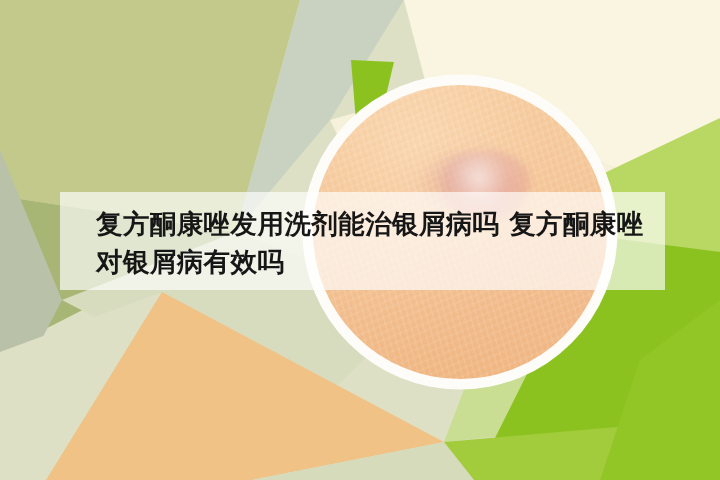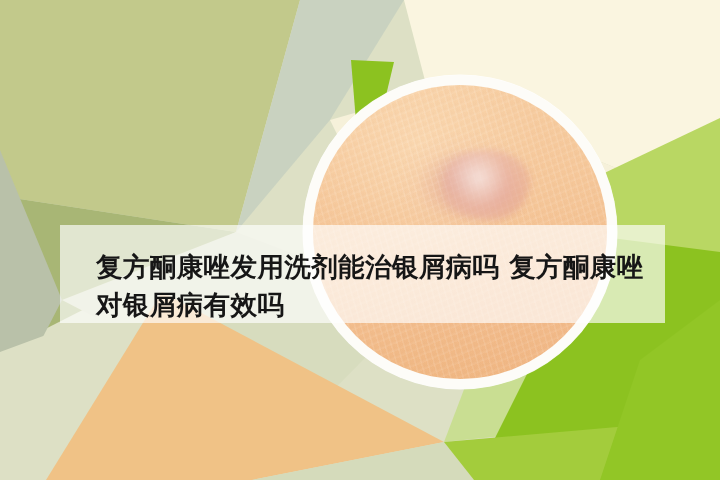--- a/index.html
+++ b/index.html
@@ -120,22 +120,21 @@
 
   
   #text-band {
     position: absolute;
     left: 60px;
     top: 192px;
     width: 605px;
     height: 98px;
     background: rgba(255,255,255,0.66);
     box-sizing: border-box;
-    padding: 23px 0 0 36px;
-    margin-top: 33px;
+    padding: 13px 0 0 36px;
   }
   #title-text {
     margin: 0;
     color: #161616;
     font-size: 26.5px;
     font-weight: bold;
     line-height: 38px;
     letter-spacing: 0.4px;
     white-space: pre-wrap;
     font-family: "DejaVu Sans", "Liberation Sans", sans-serif;

